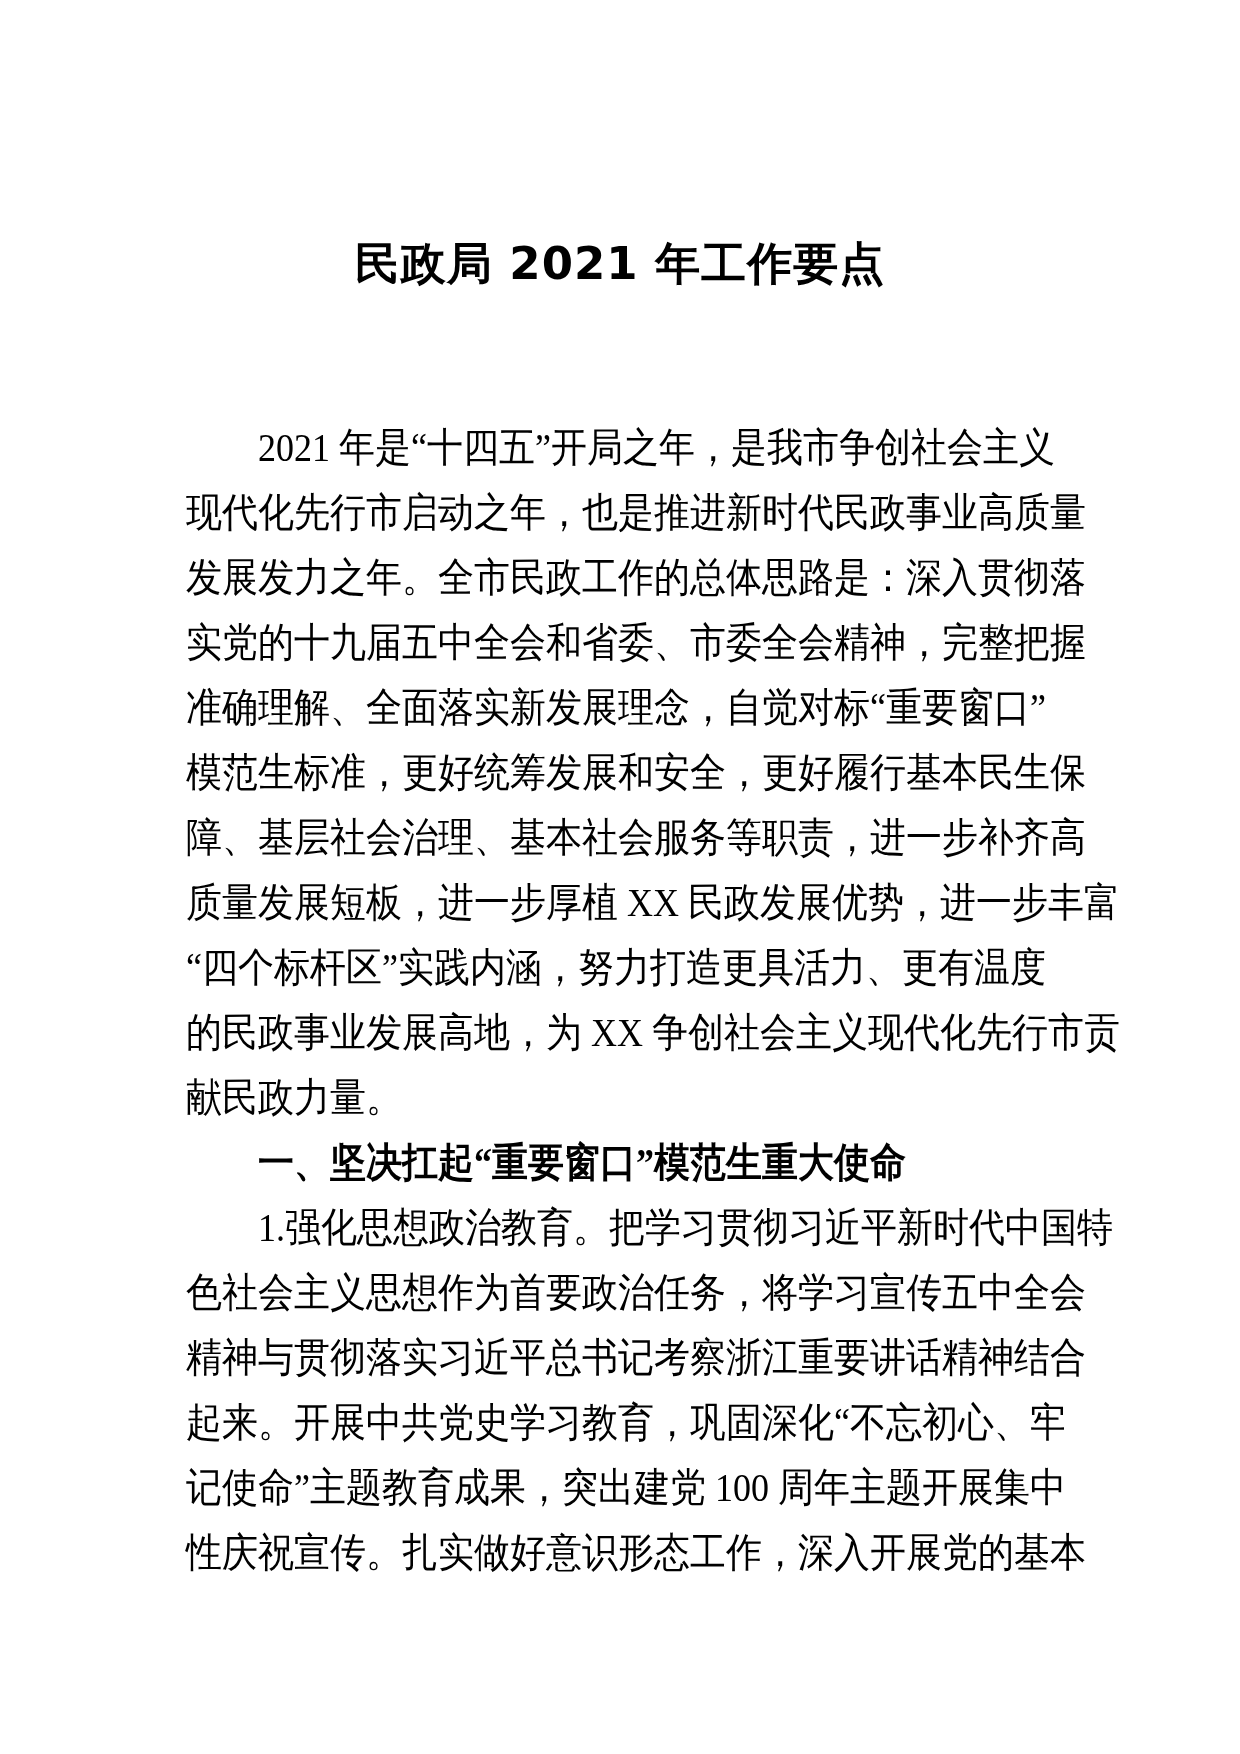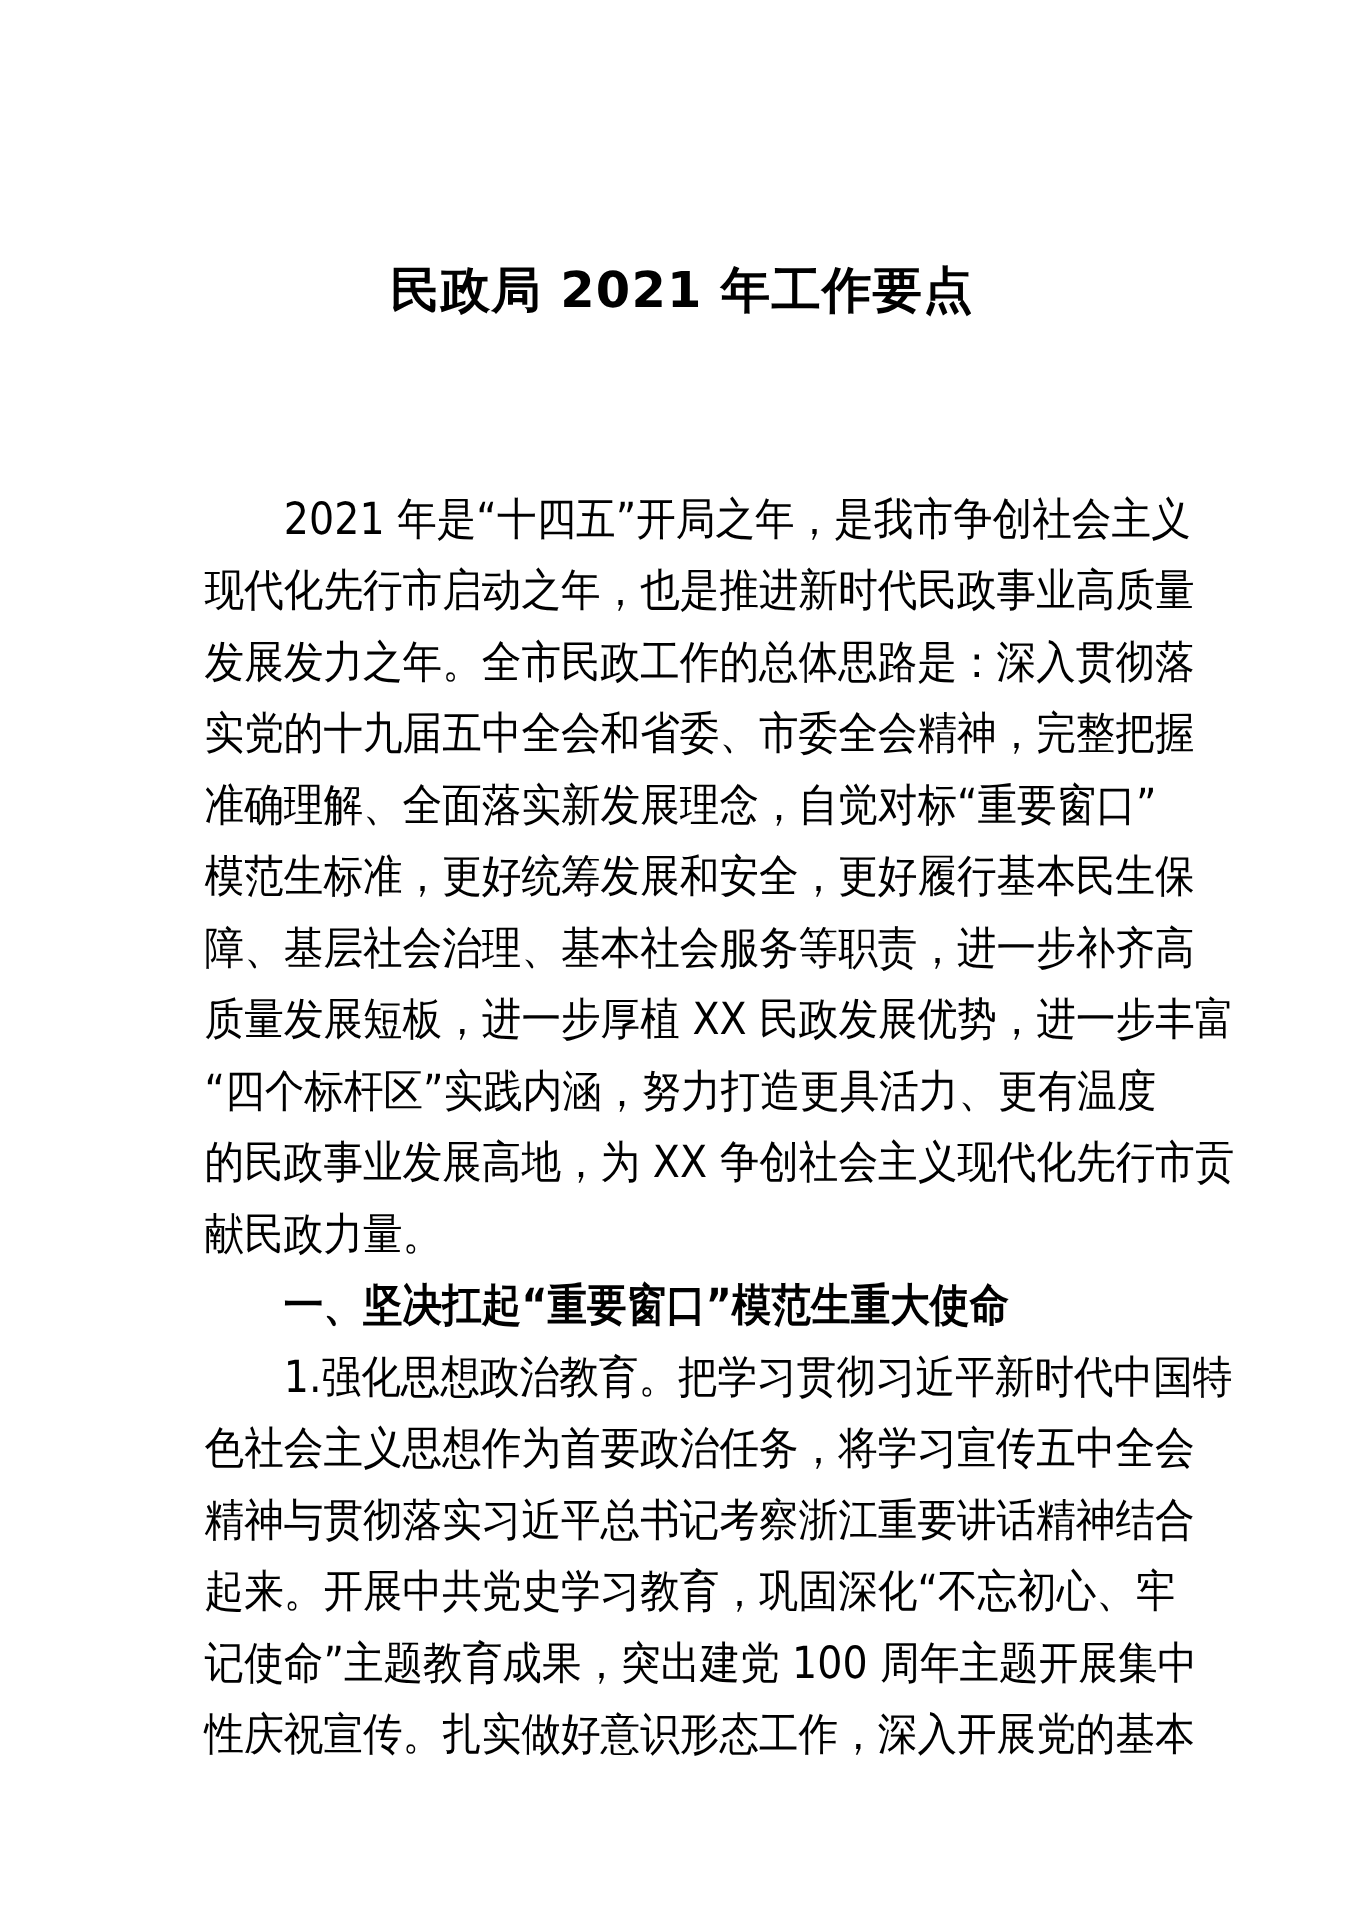--- a/index.html
+++ b/index.html
@@ -33,22 +33,23 @@
     margin: 0;
     text-align: center;
     font-size: 45px;
     font-weight: 900;
     letter-spacing: 1px;
     white-space: nowrap;
   }
   .text-block {
     position: absolute;
     left: 186px;
-    top: 440px;
+    top: 416px;
     width: 880px;
+    font-family: Liberation Serif, serif;
   }
   .line {
     height: 65px;
     line-height: 65px;
     font-size: 36px;
     white-space: nowrap;
     transform: scaleY(1.12);
     transform-origin: left center;
   }
   .line.indent {

